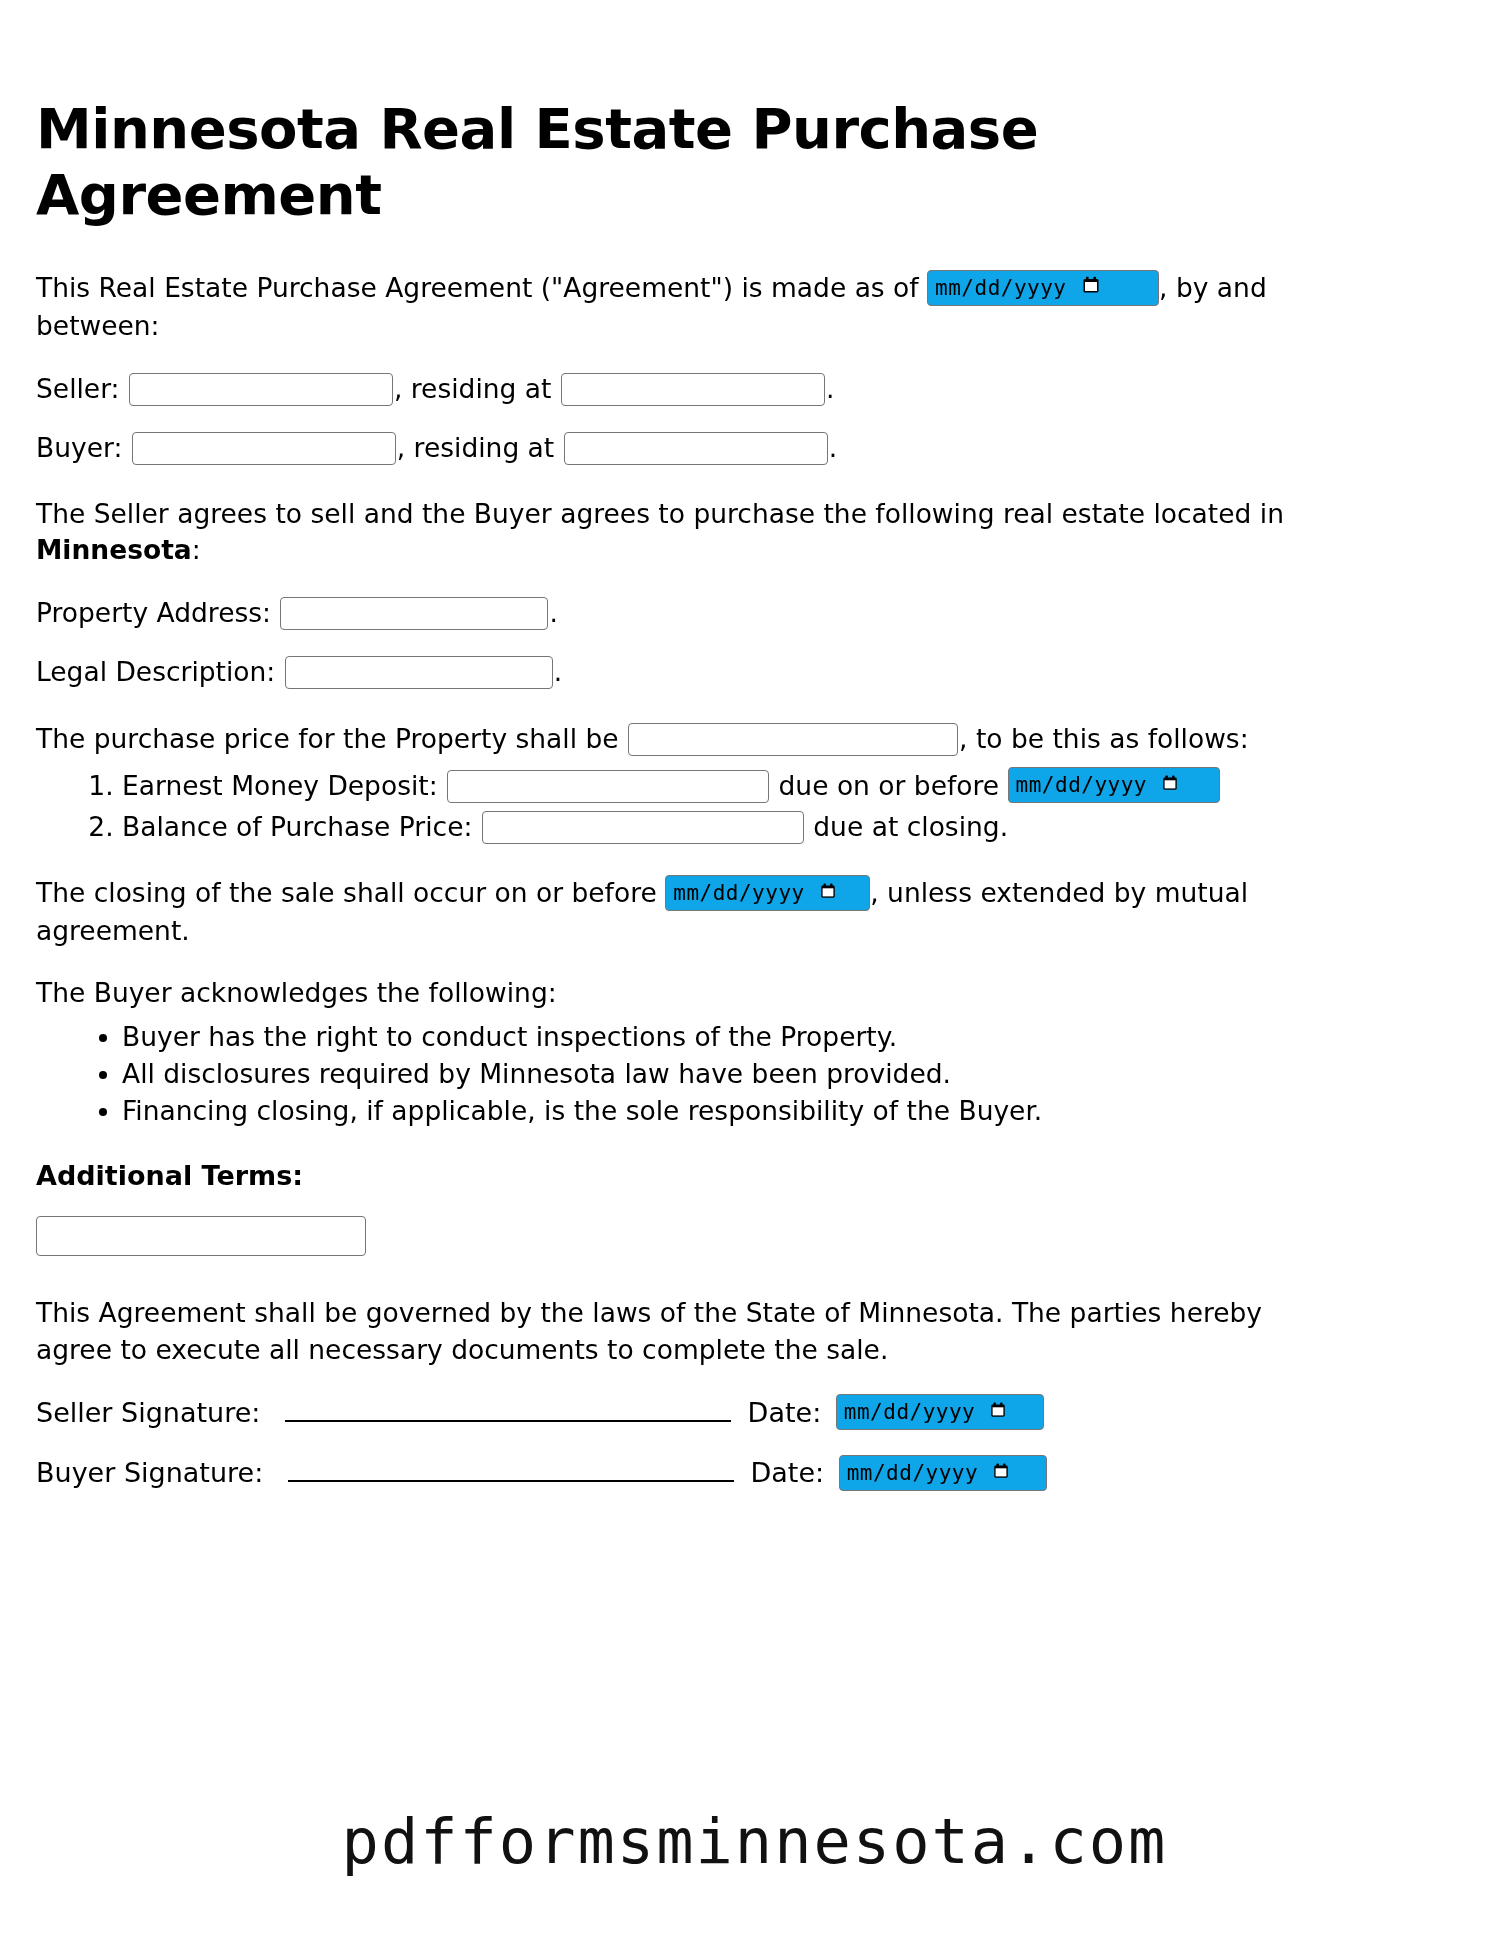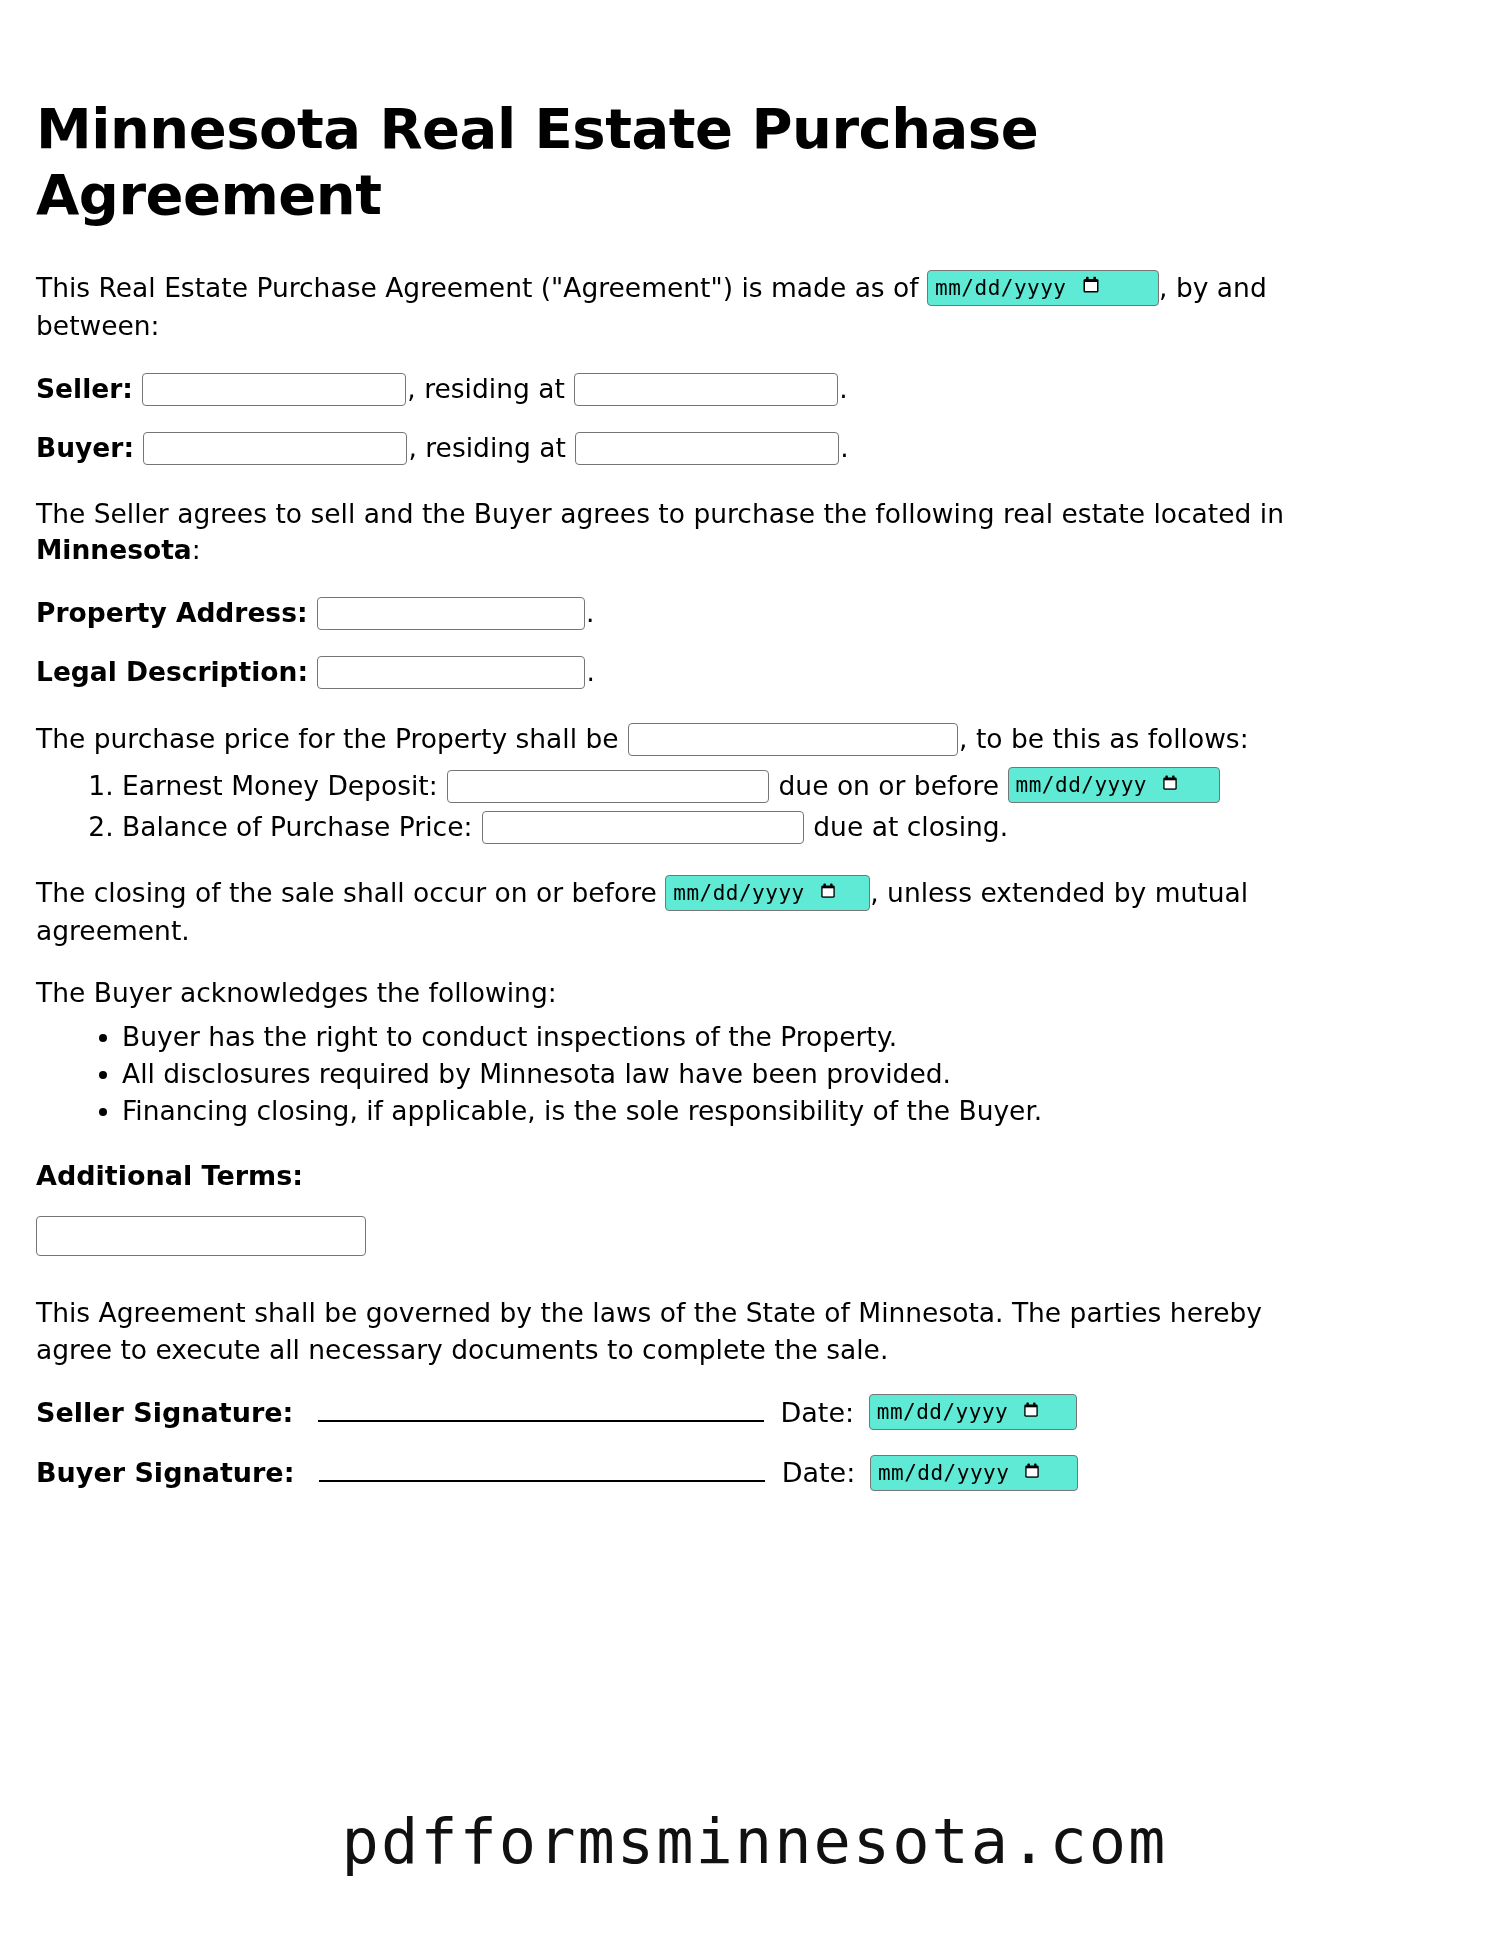--- a/index.html
+++ b/index.html
@@ -35,21 +35,21 @@
     margin: 0 0 26px 0;
     max-width: 1260px;
   }
   .row {
     font-size: 26.5px;
     line-height: 1.4;
     margin: 0 0 22px 0;
     display: block;
     white-space: nowrap;
   }
-  .lbl-bold { font-weight: bold; }
+  .lbl-bold { font-weight: normal; }
   .inline-b { font-weight: bold; }
 
   
   .tinput {
     display: inline-block;
     vertical-align: middle;
     box-sizing: border-box;
     height: 33px;
     border: 1px solid #767676;
     border-radius: 4px;
@@ -68,21 +68,21 @@
   .w-terms  { width: 330px; height: 40px; display: block; margin: 26px 0 38px 0; }
 
   
   .dinput {
     display: inline-block;
     vertical-align: middle;
     box-sizing: border-box;
     height: 36px;
     border: 1px solid #767676;
     border-radius: 4px;
-    background: #5eead4;
+    background: #0ea5e9;
     font-family: "DejaVu Sans Mono", "Liberation Mono", monospace;
     font-size: 21px;
     line-height: 34px;
     padding: 0 7px;
     color: #000;
     position: relative;
     top: -2px;
     white-space: nowrap;
   }
   .dinput .dtxt {

